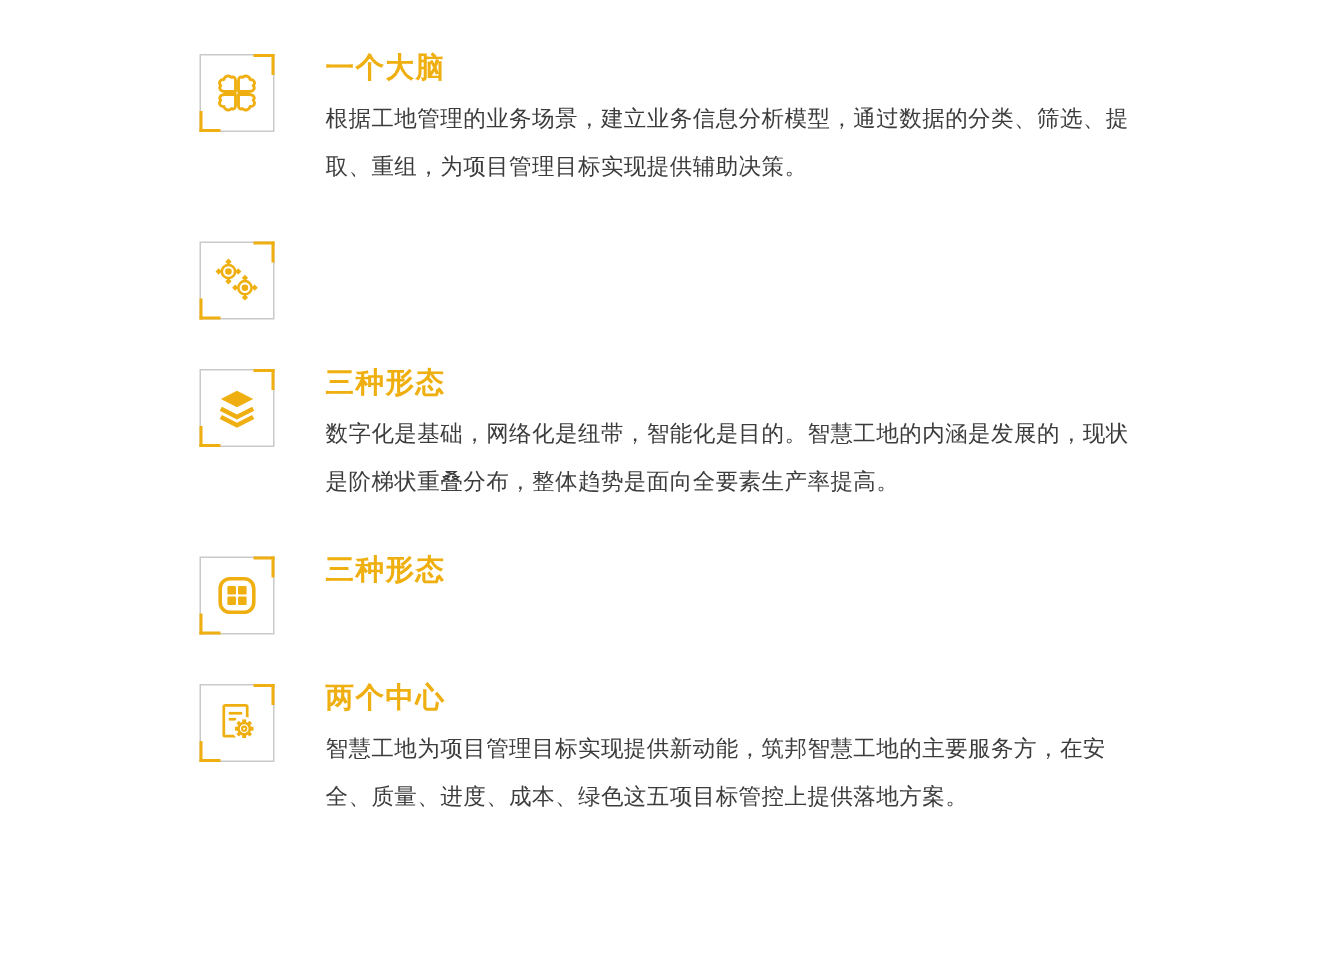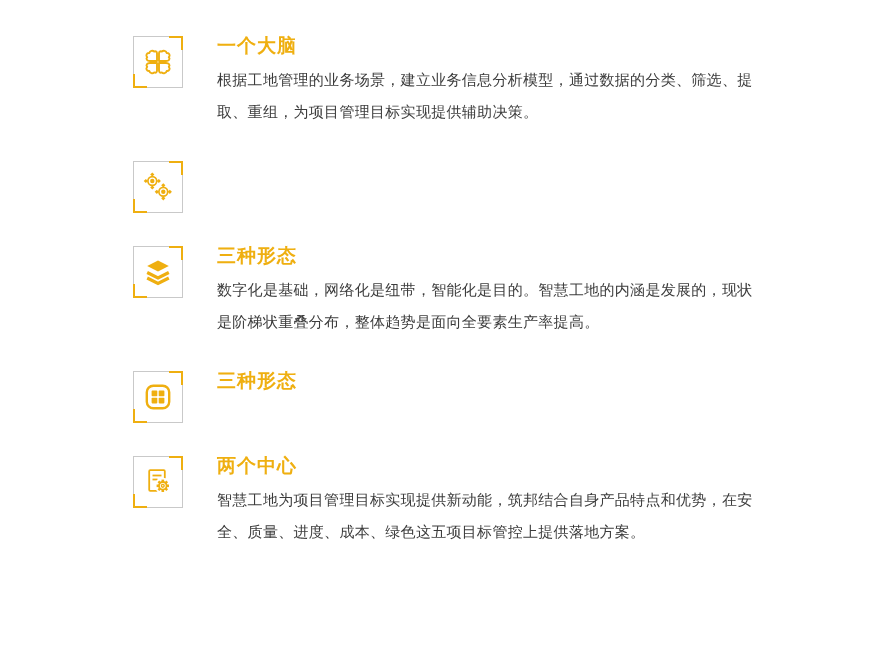--- a/index.html
+++ b/index.html
@@ -178,17 +178,17 @@
             <line x1="16.4" y1="24.2" x2="18.4" y2="22.2" stroke-width="2.4"></line>
             <line x1="23.2" y1="17.4" x2="25.2" y2="15.4" stroke-width="2.4"></line>
           </g>
           <circle cx="20.8" cy="19.8" r="3.8" fill="#ffffff" stroke="currentColor" stroke-width="1.8"></circle>
           <circle cx="20.8" cy="19.8" r="1.4" fill="none" stroke="currentColor" stroke-width="1.4"></circle>
         </svg>
       </span>
     </div>
     <div class="content">
       <h3 class="title">两个中心</h3>
-      <p class="body">智慧工地为项目管理目标实现提供新动能，筑邦结合自身产品特点和优势，在安全、质量、进度、成本、绿色这五项目标管控上提供落地方案。</p>
+      <p class="body">智慧工地为项目管理目标实现提供新动能，筑邦智慧工地的主要服务方，在安全、质量、进度、成本、绿色这五项目标管控上提供落地方案。</p>
     </div>
   </section>
 
 </div>
 
 </body></html>

